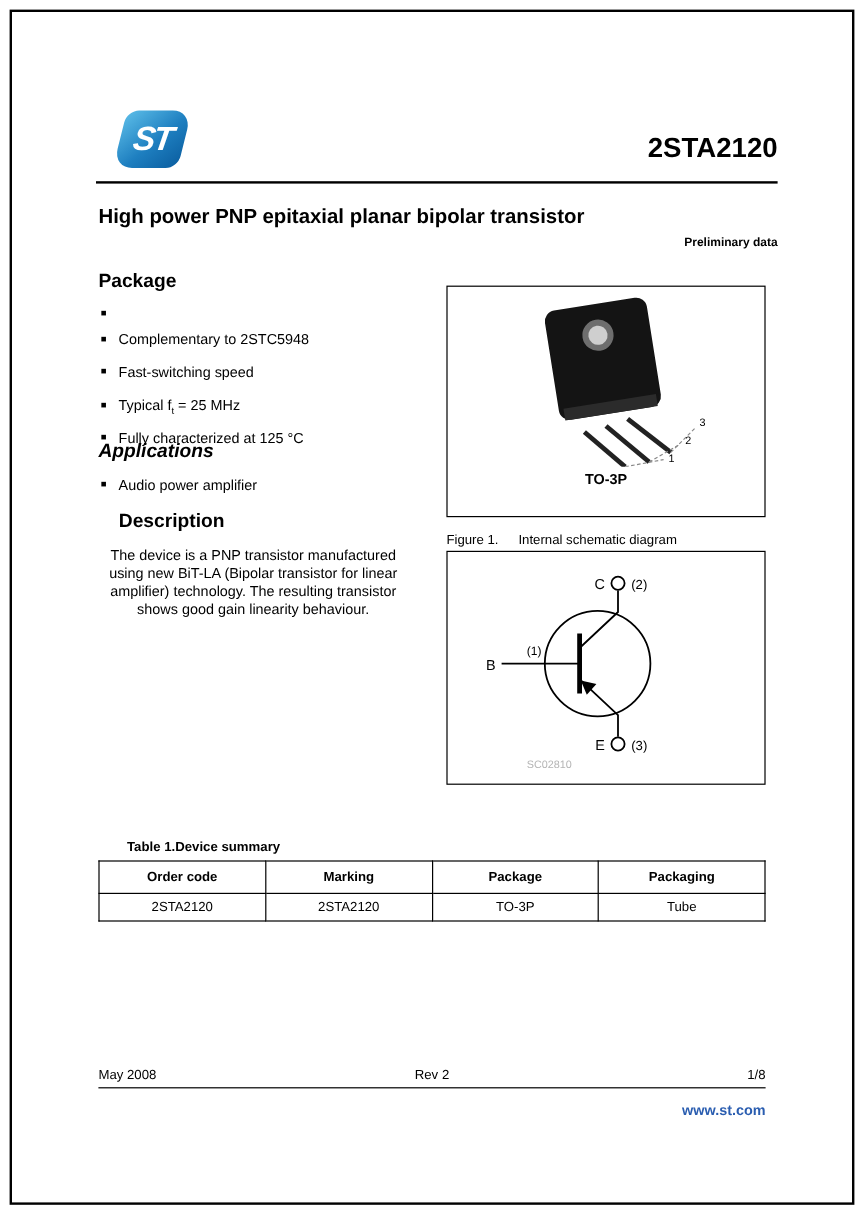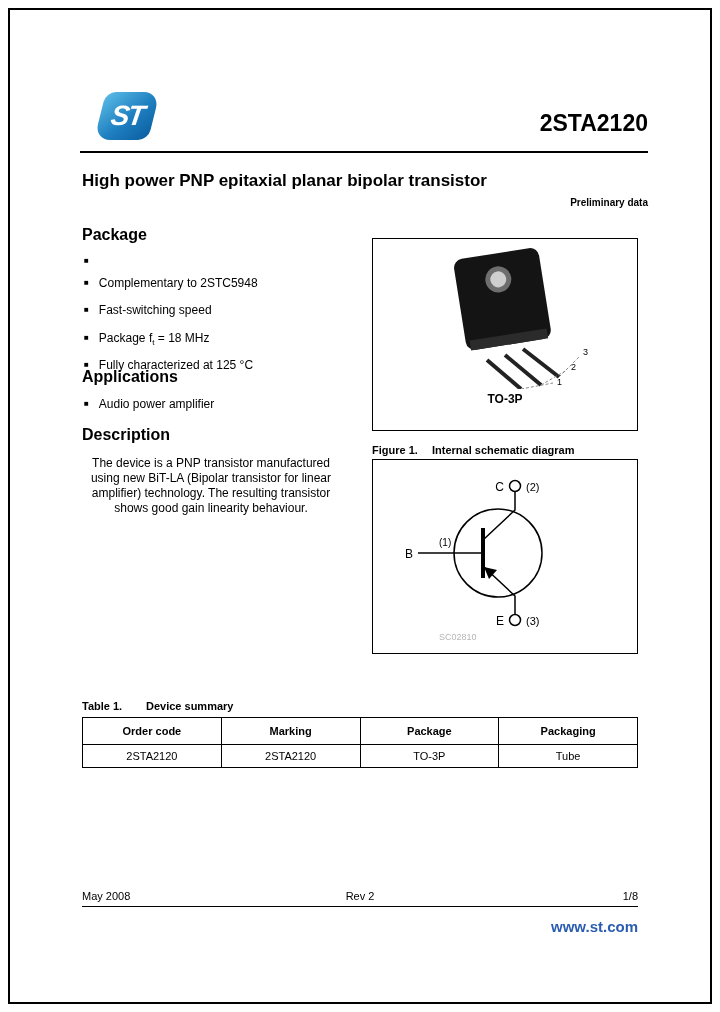--- a/index.html
+++ b/index.html
@@ -22,39 +22,39 @@
   .section-heading { position:absolute; left:82px; font-size:16px; font-weight:bold; }
   .bullet-list { position:absolute; left:84px; width:290px; list-style:none; }
   .bullet-list li { display:flex; align-items:flex-start; margin-bottom:8px; font-size:12px; line-height:14px; }
   .bullet-list .sq { font-size:8px; line-height:14px; margin-right:10px; }
   sub { font-size:8px; }
   .desc-text { position:absolute; left:82px; top:456px; width:258px; font-size:12px; line-height:15px;text-align:center; }
 
   
   .pkg-box { position:absolute; left:372px; top:238px; width:266px; height:193px; border:1px solid #000; background:#fff; }
   .pkg-label { position:absolute; left:0; right:0; bottom:24px; text-align:center; font-size:12px; font-weight:bold; }
-  .fig-caption { position:absolute; left:372px; top:444px; font-size:11px; font-weight:bold; display:flex; }
+  .fig-caption { position:absolute; left:372px; top:444px; font-size:11px; font-weight:normal; display:flex; }
   .fig-caption .fig-label { width:60px; }
   .schem-box { position:absolute; left:372px; top:459px; width:266px; height:195px; border:1px solid #000; background:#fff; }
 
   
   .table-caption { position:absolute; left:82px; top:700px; font-size:11px; font-weight:bold; display:flex; }
-  .table-caption .tbl-label { width:64px; }
+  .table-caption .tbl-label { width:64px;text-align:right; }
   .dtable { position:absolute; left:82px; top:717px; width:556px; border-collapse:collapse; table-layout:fixed;padding-left:20px; }
   .dtable th, .dtable td { border:1px solid #000; text-align:center; font-size:11px; }
   .dtable th { font-weight:bold; padding:7px 4px; }
   .dtable td { padding:5px 4px; }
 
   
   .footer-date { position:absolute; left:82px; top:890px; font-size:11px; }
   .footer-rev  { position:absolute; left:82px; right:82px; top:890px; text-align:center; font-size:11px; }
   .footer-page { position:absolute; right:82px; top:890px; font-size:11px; }
   .footer-rule { position:absolute; left:82px; right:82px; top:906px; height:1px; background:#000; }
   .disclaimer { position:absolute; left:82px; top:911px; width:442px; font-size:7.5px; line-height:9px; color:#222; }
-  .website { position:absolute; right:82px; top:918px; font-size:15px; color:#2a5db0; text-decoration:none; font-weight:bold; }
+  .website { position:absolute; right:82px; top:918px; font-size:12px; color:#2a5db0; text-decoration:none; font-weight:bold; }
 
   svg text { font-family:"Liberation Sans", sans-serif; }
 </style>
 </head>
 <body>
 
 <div class="canvas">
   <div class="page-border"></div>
 
   <div class="st-logo">
@@ -75,37 +75,37 @@
     <li>
       <span class="sq">■</span>
       <span><span>Complementary to 2STC5948</span><sub></sub><span></span></span>
     </li>
     <li>
       <span class="sq">■</span>
       <span><span>Fast-switching speed</span><sub></sub><span></span></span>
     </li>
     <li>
       <span class="sq">■</span>
-      <span><span>Package f</span><sub>t</sub><span> = 18 MHz</span></span>
+      <span><span>Typical f</span><sub>t</sub><span> = 25 MHz</span></span>
     </li>
     <li>
       <span class="sq">■</span>
       <span><span>Fully characterized at 125 °C</span><sub></sub><span></span></span>
     </li>
   </ul>
 
-  <div class="section-heading" style="top:368px;">Applications</div>
+  <div class="section-heading" style="top:368px;font-style:italic;">Applications</div>
   <ul class="bullet-list" style="top:397px;">
     <li>
       <span class="sq">■</span>
       <span><span>Audio power amplifier</span><sub></sub><span></span></span>
     </li>
   </ul>
 
-  <div class="section-heading" style="top:426px;">Description</div>
+  <div class="section-heading" style="top:426px;margin-left:17px;">Description</div>
   <p class="desc-text">The device is a PNP transistor manufactured using new BiT-LA (Bipolar transistor for linear amplifier) technology. The resulting transistor shows good gain linearity behaviour.</p>
 
   <div class="pkg-box">
     <svg width="264" height="150" viewBox="0 0 264 150">
       <g transform="rotate(-9 130 70)">
         <rect x="88" y="14" width="86" height="92" rx="9" fill="#141414"></rect>
         <circle cx="130" cy="40" r="13" fill="#6e6e6e"></circle>
         <circle cx="130" cy="40" r="8" fill="#cfcfcf"></circle>
         <rect x="92" y="96" width="78" height="10" fill="#2b2b2b"></rect>
       </g>

